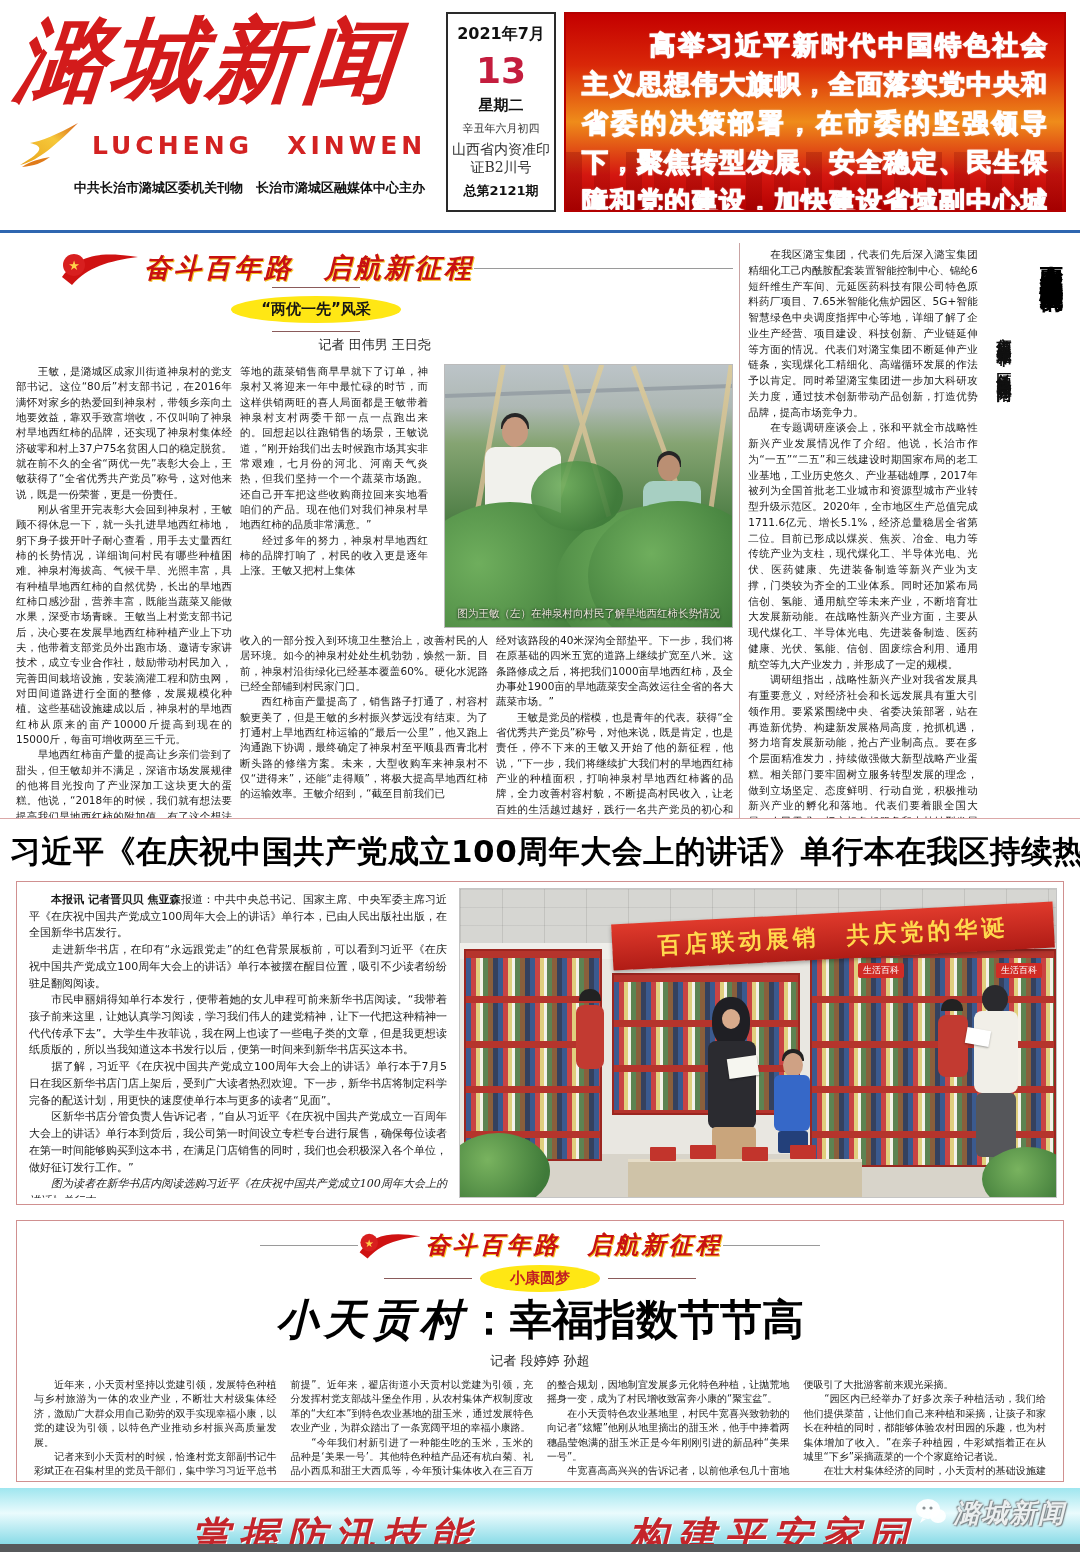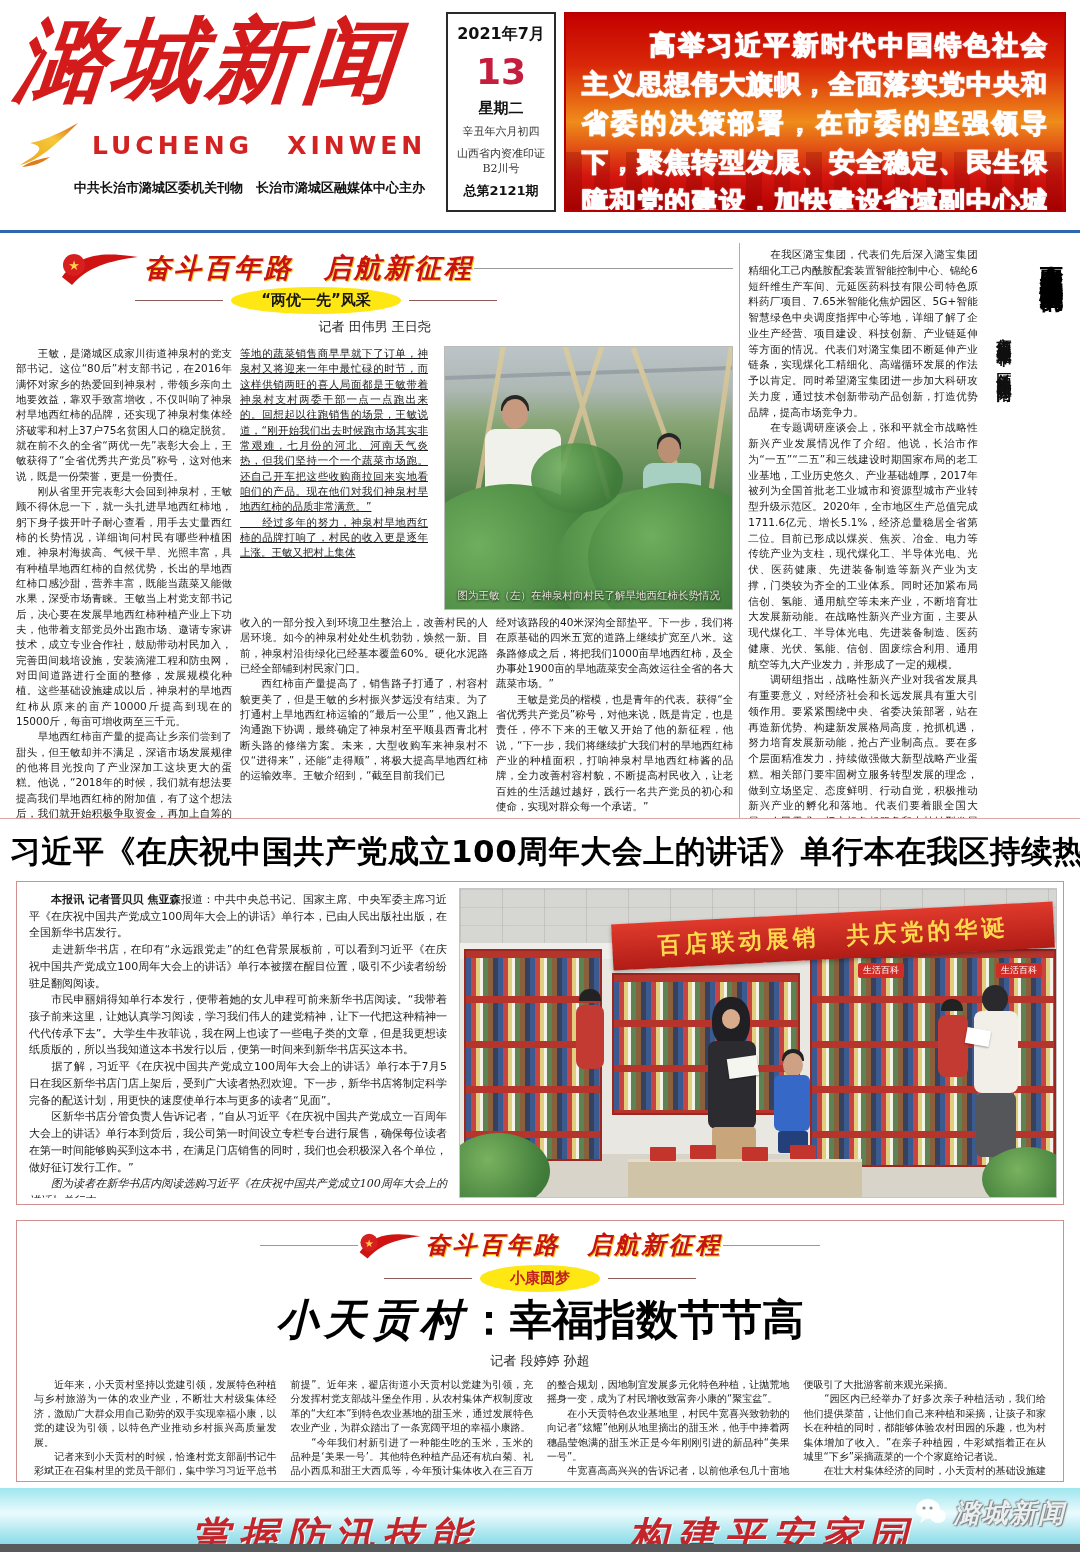--- a/index.html
+++ b/index.html
@@ -14,21 +14,21 @@
     line-height:1.1; white-space:nowrap; }
   .mast-row { display:flex; align-items:center; margin-top:6px;text-align:right; }
   .mast-latin { color:#d32222; font-weight:bold; font-size:25px; letter-spacing:4px; display:flex; gap:34px; margin-left:10px;}
   .mast-organ { font-size:13px; color:#111; font-weight:bold; margin-top:6px; margin-left:58px; white-space:nowrap;}
   .datebox { flex:0 0 110px; border:2px solid #2a2a2a; margin:2px 8px 14px 6px; padding:10px 3px;
     display:flex; flex-direction:column; align-items:center; justify-content:space-between; text-align:center;}
   .db-ym { font-size:16px; font-weight:bold; color:#111; }
   .db-day { font-size:36px; font-weight:bold; color:#c41d3e; }
   .db-week { font-size:15px; font-weight:bold; color:#111; }
   .db-lunar, .db-lic { font-family:"DejaVu Serif", serif; font-size:11px; color:#333; }
-  .db-lic { font-size:11px; }
+  .db-lic { font-size:14px; }
   .db-issue { font-size:13px; font-weight:bold; color:#111; }
   .slogan { flex:1; margin:2px 0 14px 0; border:2px solid #b30000; position:relative; overflow:hidden;
     background:linear-gradient(180deg,#c40000 0%, #d92708 26%, #ef8c1a 55%, #d41710 82%, #b50000 100%);
     padding:12px 16px 8px; }
   .slogan::after { content:""; position:absolute; left:0; right:0; bottom:0; height:58px;
     background:repeating-linear-gradient(90deg, rgba(120,0,0,.38) 0 16px, rgba(120,0,0,0) 16px 28px, rgba(120,0,0,.30) 28px 44px, rgba(120,0,0,0) 44px 60px); opacity:.7;}
   .slogan-text { position:relative; z-index:2; font-size:26px; font-weight:bold; line-height:1.5;
     color:#e0103c; -webkit-text-stroke:1.2px #ffffff;
     text-shadow:0 0 2px #fff, 0 0 1px #fff; text-align:justify; text-indent:2.6em; letter-spacing:1px;}
   .blue-rule { height:3px; background:#2e66b0; margin:0 0 6px 0; }
@@ -45,28 +45,28 @@
     font-weight:bold; white-space:nowrap; }
   .tag-dark { color:#151515; } .tag-red { color:#c32222; }
   .byline { text-align:center; font-size:13px; color:#2a2a2a; margin:4px 0 6px; }
   .bodytext p { margin:0; }
   .b { font-weight:bold; }
 
   
   .section1 { display:flex; height:580px; padding:4px 16px 0; border-bottom:1px solid #dba8a8; }
   .s1-left { width:732px; display:flex; flex-direction:column; }
   .s1-banner { margin:2px 0 0 44px; height:46px; }
-  .s1-tagwrap { width:480px; margin-left:60px; }
+  .s1-tagwrap { width:480px; margin-left:60px;flex-direction:column; }
   .h1 { text-align:center; font-size:45px; font-weight:900; color:#000; letter-spacing:1px; margin:4px 0 0; white-space:nowrap;}
   .h1 .calli { font-family:"DejaVu Serif", serif; font-style:italic; letter-spacing:8px; }
   .a1-body { display:flex; flex:1; overflow:hidden; font-size:10.5px; line-height:1.46; text-align:justify; color:#1c1c1c; margin-top:4px;}
   .a1-col1 { width:224px; padding-right:8px; overflow:hidden; }
   .a1-right { flex:1; display:flex; flex-direction:column; }
   .a1-top { display:flex; height:264px; }
-  .a1-col2 { width:204px; padding-right:16px; overflow:hidden;text-decoration:underline; }
+  .a1-col2 { width:204px; padding-right:16px; overflow:hidden; }
   .photo1 { flex:1; position:relative; overflow:hidden; border:1px solid #bbb;
     background:linear-gradient(180deg,#bcc4c8 0%, #aeb8b4 16%, #85a472 30%, #507f47 58%, #3c6b39 100%); }
   .a1-bottom { display:flex; flex:1; overflow:hidden; padding-top:5px; }
   .a1-col2b { width:256px; padding-right:8px; overflow:hidden; }
   .a1-col3b { flex:1; overflow:hidden; }
   .vdiv { width:1px; background:#c9a3a3; margin:0 6px; }
   .a2-col { width:242px; padding:4px 6px 0 2px; font-size:10.5px; line-height:1.5; text-align:justify; color:#1c1c1c; overflow:hidden;}
   .a2-sub { width:30px; writing-mode:vertical-rl; font-size:15px; font-weight:bold; color:#101010;
     padding-top:82px; letter-spacing:2px; }
   .a2-head { width:52px; writing-mode:vertical-rl; font-size:23px; font-weight:900; color:#000;

